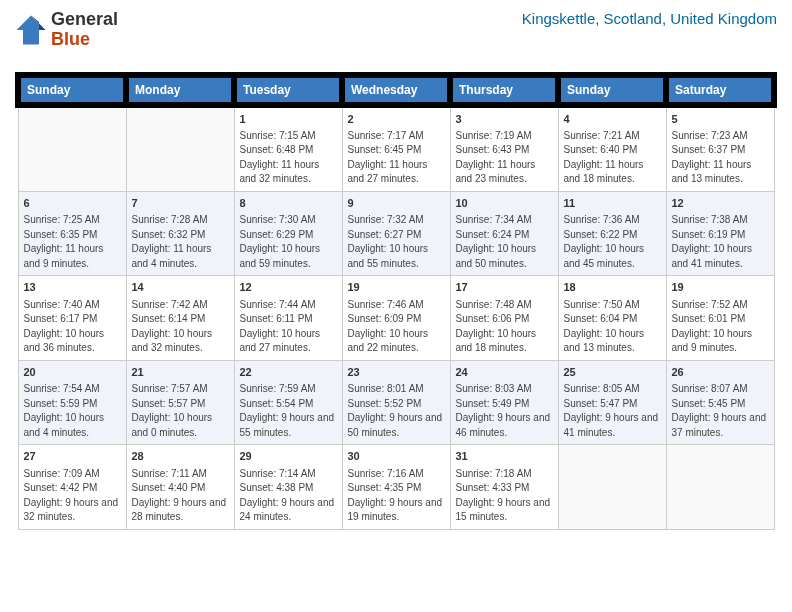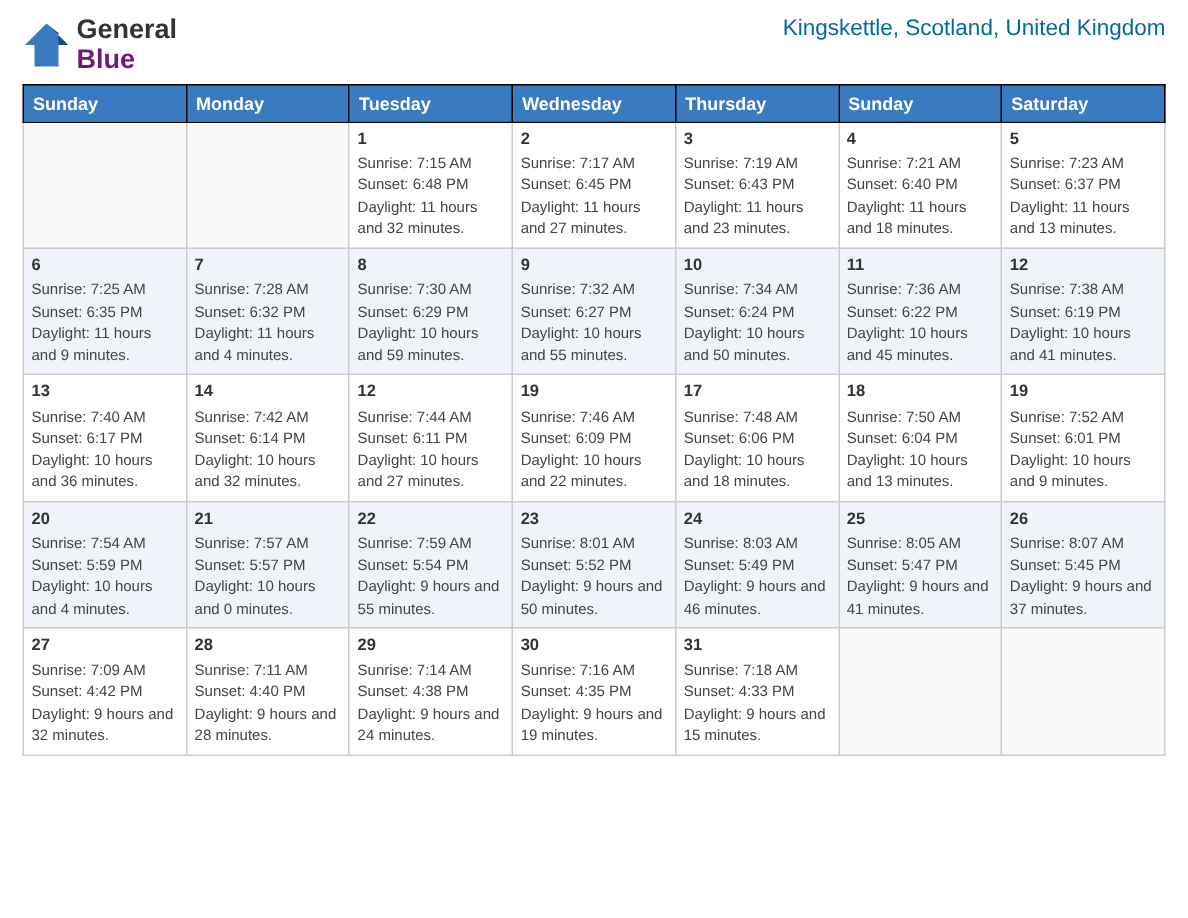--- a/index.html
+++ b/index.html
@@ -9,39 +9,40 @@
       width: 792px;
       height: 612px;
       overflow: hidden;
     }
     .page {
       width: 792px;
       height: 464px;
       padding: 10px 15px;
       display: flex;
       flex-direction: column;
+      gap: 16px;
     }
     .header {
       display: flex;
       justify-content: space-between;
       align-items: flex-start;
       margin-bottom: 6px;
     }
     .logo {
       display: flex;
       align-items: center;
       gap: 4px;
     }
     .logo-text {
       font-size: 18px;
       font-weight: bold;
       line-height: 1.1;
     }
     .logo-text .general { color: #333; }
-    .logo-text .blue { color: #701a75; }
+    .logo-text .blue { color: #c2410c; }
     .logo-icon {
       width: 32px;
       height: 32px;
     }
     .title-section {
       text-align: right;
     }
     .month-title {
       font-size: 36px;
       color: #333;
@@ -57,21 +58,21 @@
       flex: 1;
       font-size: 10.5px;
     }
     .calendar th {
       background-color: #3a7abf;
       color: #fff;
       text-align: left;
       padding: 5px 6px;
       font-size: 12px;
       font-weight: bold;
-      border: 1px solid #000000;
+      border: 6px solid #000000;
     }
     .calendar td {
       border: 1px solid #ccc;
       vertical-align: top;
       padding: 4px 5px;
       height: 80px;
       width: calc(100% / 7);
       color: #333;
       line-height: 1.4;
     }

